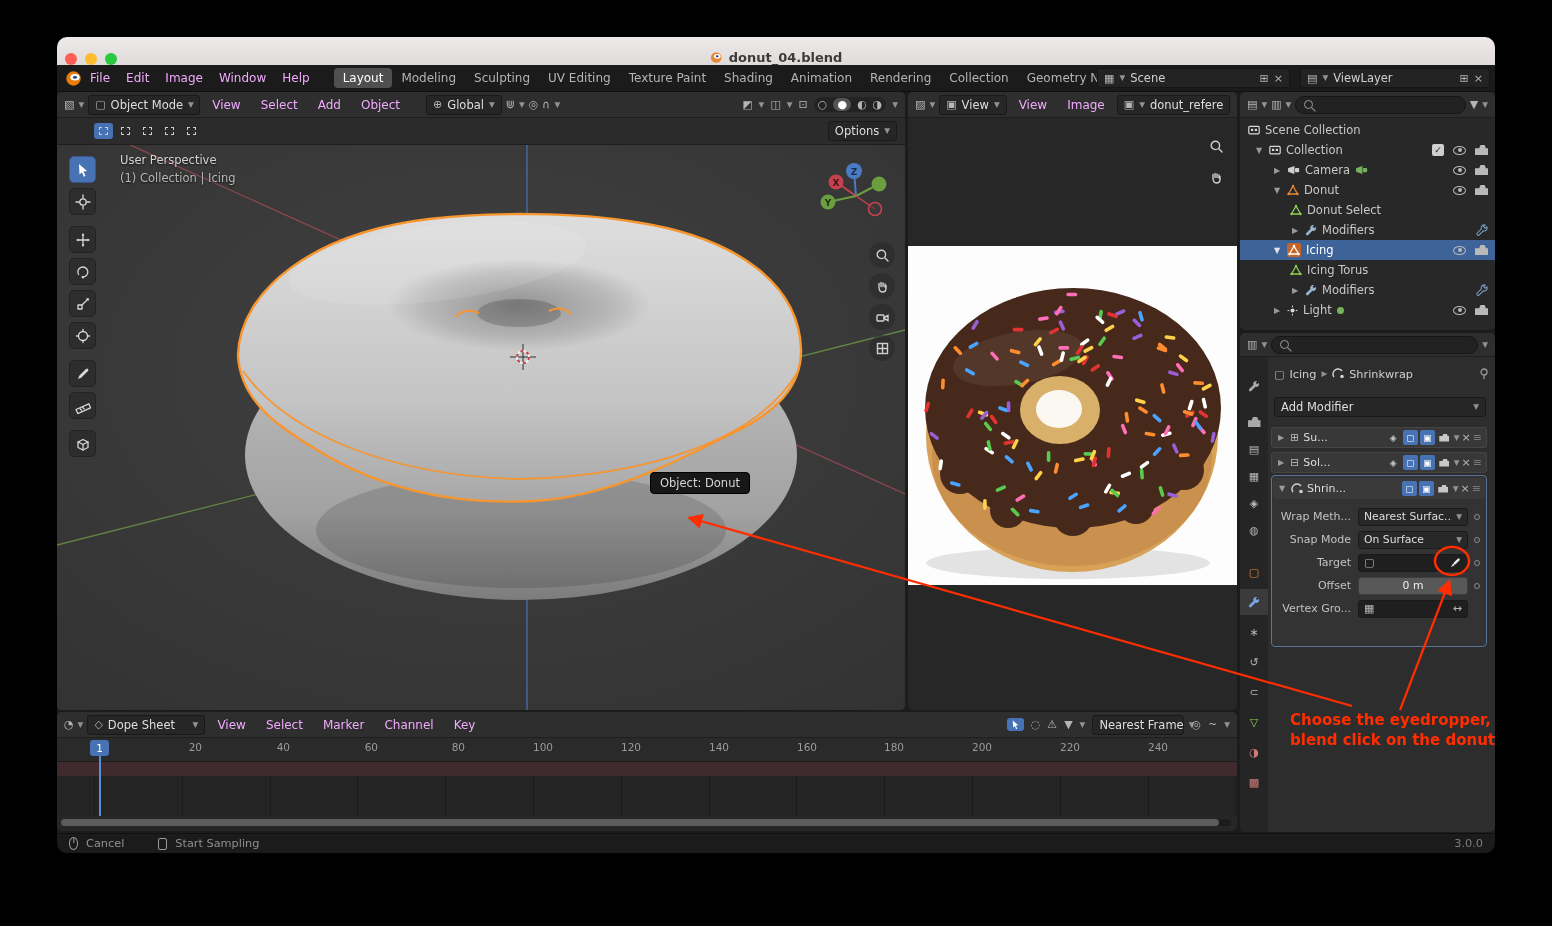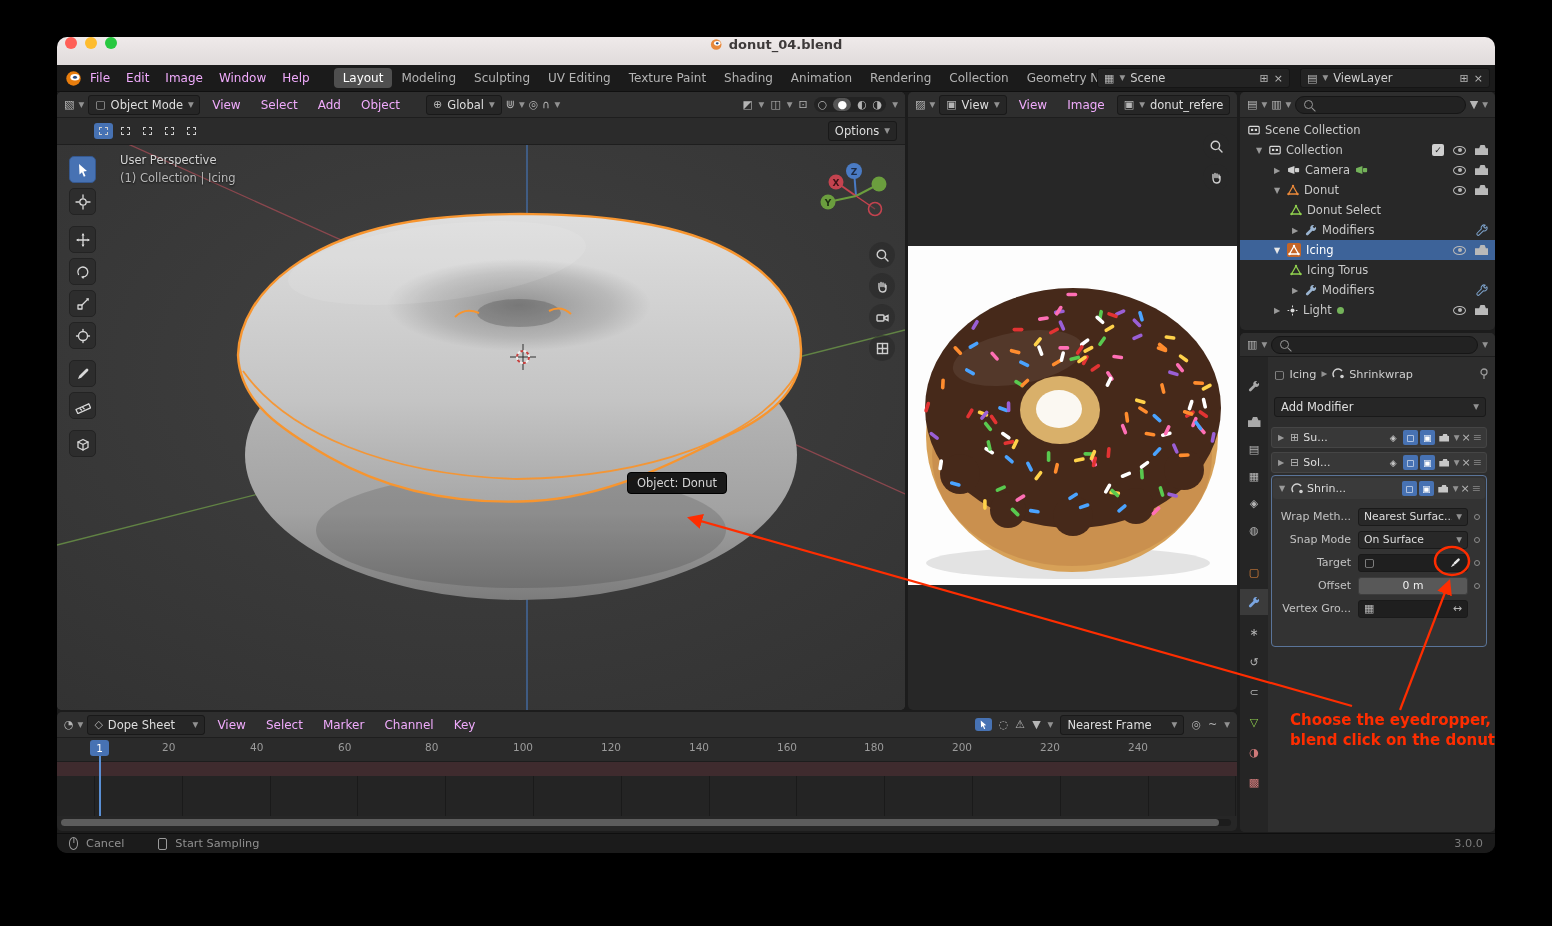--- a/index.html
+++ b/index.html
@@ -5,21 +5,21 @@
   *{box-sizing:border-box;margin:0;padding:0}
   html,body{background:#000}
   #app{position:relative;width:1552px;height:926px;background:#000;overflow:hidden;
        font-family:"DejaVu Sans","Liberation Sans",sans-serif;font-size:12px;color:#d6d6d6;
        -webkit-font-smoothing:antialiased;cursor:default}
   .abs{position:absolute}
   .window{position:absolute;left:57px;top:37px;width:1438px;height:816px;background:#1c1c1c;
           border-radius:10px;overflow:hidden;box-shadow:0 18px 50px rgba(0,0,0,.8)}
   
   .titlebar{position:absolute;left:0;top:0;width:100%;height:28px;background:linear-gradient(#efeaea,#e0dbdb);
-            display:flex;align-items:flex-start}
+            display:flex;align-items:flex-end}
   .tl{width:12px;height:12px;border-radius:50%;margin-left:8px}
   .title{position:absolute;left:50%;transform:translateX(-50%);display:flex;align-items:center;gap:6px;
          color:#3e3a3a;font-size:13px;font-weight:bold}
   
   .menubar{position:absolute;left:0;top:28px;width:100%;height:27px;background:#1b1b1b;display:flex;align-items:center;
            border-bottom:1px solid #101010}
   .mi{padding:0 8px;font-size:12px;color:#f0abfc;white-space:nowrap}
   .wtab{padding:3px 9px;font-size:12px;color:#b4b4b4;border-radius:4px;white-space:nowrap}
   .wtab.active{background:#4f4f4f;color:#fff}
   .topfield{height:20px;background:#232323;border:1px solid #151515;border-radius:3px;display:flex;align-items:center;
@@ -69,21 +69,21 @@
   .pdd{width:110px;height:18px;background:#282828;border:1px solid #1a1a1a;border-radius:3px;display:flex;align-items:center;
        gap:4px;padding:0 5px;font-size:10.8px;color:#dedede;white-space:nowrap;overflow:hidden}
   .pnum{width:110px;height:18px;background:#585858;border:1px solid #3d3d3d;border-radius:3px;display:flex;align-items:center;
         justify-content:center;font-size:10.8px;color:#f0f0f0}
   .dot{margin-left:6px;width:6px;height:6px;border:1.2px solid #8c8c8c;border-radius:50%;flex:none}
   .modhdr{position:absolute;left:3px;width:216px;height:21px;background:#383838;border:1px solid #454545;border-radius:3px;
           display:flex;align-items:center;gap:4px;padding:0 4px;font-size:11px;color:#ddd;white-space:nowrap}
   .mtgl{width:15px;height:15px;border-radius:2px;display:flex;align-items:center;justify-content:center;font-size:9px;color:#c7c7c7;flex:none}
   .mtgl.on{background:#4772b3;color:#fff}
   
-  .rulermark{position:absolute;top:3px;width:40px;text-align:left;font-size:10.5px;color:#9b9b9b}
+  .rulermark{position:absolute;top:3px;width:40px;text-align:right;font-size:10.5px;color:#9b9b9b}
   
   .mouse{width:9px;height:13px;border:1.3px solid #9a9a9a;border-radius:4.5px/6px;position:relative;display:inline-block}
   .mouse::after{content:"";position:absolute;left:50%;top:0;width:1.3px;height:5px;background:#9a9a9a;transform:translateX(-50%)}
   .annotext{position:absolute;z-index:60;color:#ff2d00;font-weight:bold;font-size:15px;line-height:1.33;text-align:center;white-space:nowrap}
   svg text{font-family:"DejaVu Sans","Liberation Sans",sans-serif}
 </style>
 </head>
 <body>
 
 <div id="app">
@@ -353,21 +353,21 @@
           </svg>
         </div>
       <div class="navbtn" style="left:812px;top:243px">
           <svg width="15" height="15" viewBox="0 0 15 15">
             <rect x="2.5" y="2.5" width="10" height="10"></rect>
             <line x1="7.5" y1="2.5" x2="7.5" y2="12.5"></line>
             <line x1="2.5" y1="7.5" x2="12.5" y2="7.5"></line>
           </svg>
         </div>
 
-      <div class="tooltip" style="left:570px;top:380px">Object: Donut</div>
+      <div class="tooltip" style="left:593px;top:380px">Object: Donut</div>
     </div>
 
     <div class="panel" style="left:851px;top:55px;width:329px;height:618px;background:#272727">
       <div class="hdr">
         <span class="gl">▨</span>
           <span class="chev">▼</span>
         <div class="dd">
           <span class="gl">▣</span>
           <span>View</span>
           <span class="chev">▼</span>
@@ -881,21 +881,21 @@
         <span style="margin-left:auto;display:flex;align-items:center;gap:7px">
           <span style="background:#4772b3;border-radius:3px;padding:1px 3px;display:flex">
               <svg width="11" height="11" viewBox="0 0 16 16">
                 <path d="M4 2 L12 9 L8.5 9.5 L10.5 14 L8.8 14.7 L7 10.3 L4.5 12.5 Z" fill="#fff"></path>
               </svg>
             </span>
           <span class="gl">◌</span>
           <span class="gl">⚠</span>
           <span class="gl">▼</span>
             <span class="chev">▼</span>
-          <div class="dd" style="width:124px">
+          <div class="dd" style="width:92px">
             <span>Nearest Frame</span>
             <span class="chev" style="margin-left:auto">▼</span>
           </div>
           <span class="gl">◎</span>
           <span class="gl">~</span>
             <span class="chev">▼</span>
         </span>
       </div>
 
       <div class="abs" style="left:0;top:26px;width:100%;height:24px;background:#2a2a2a;border-bottom:1px solid #1d1d1d">

